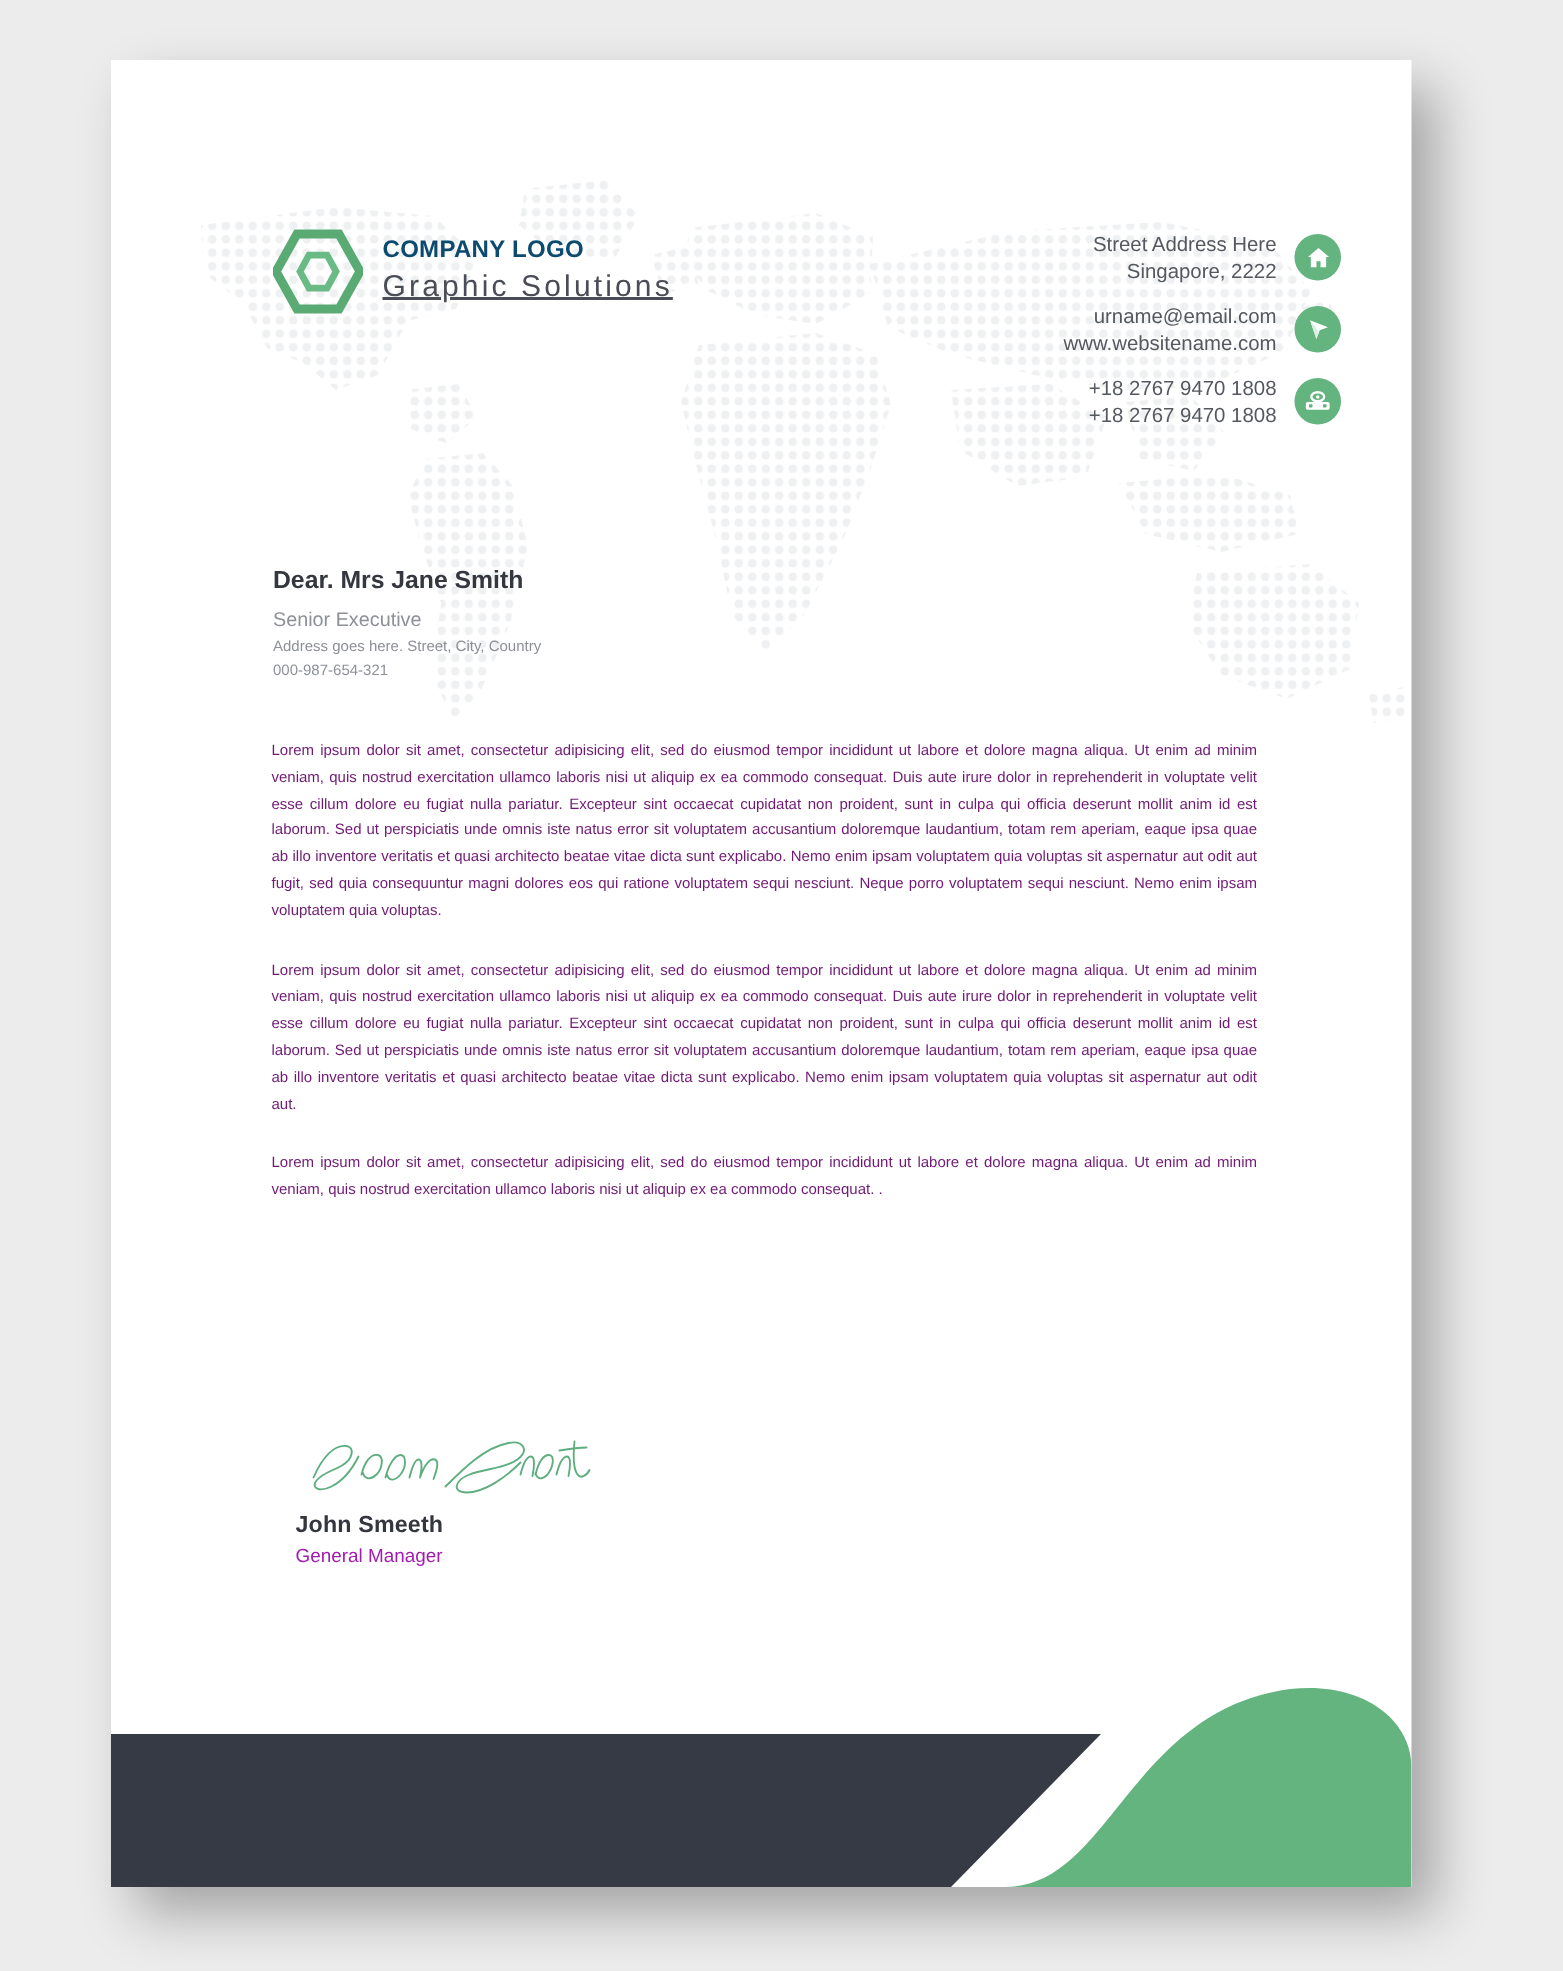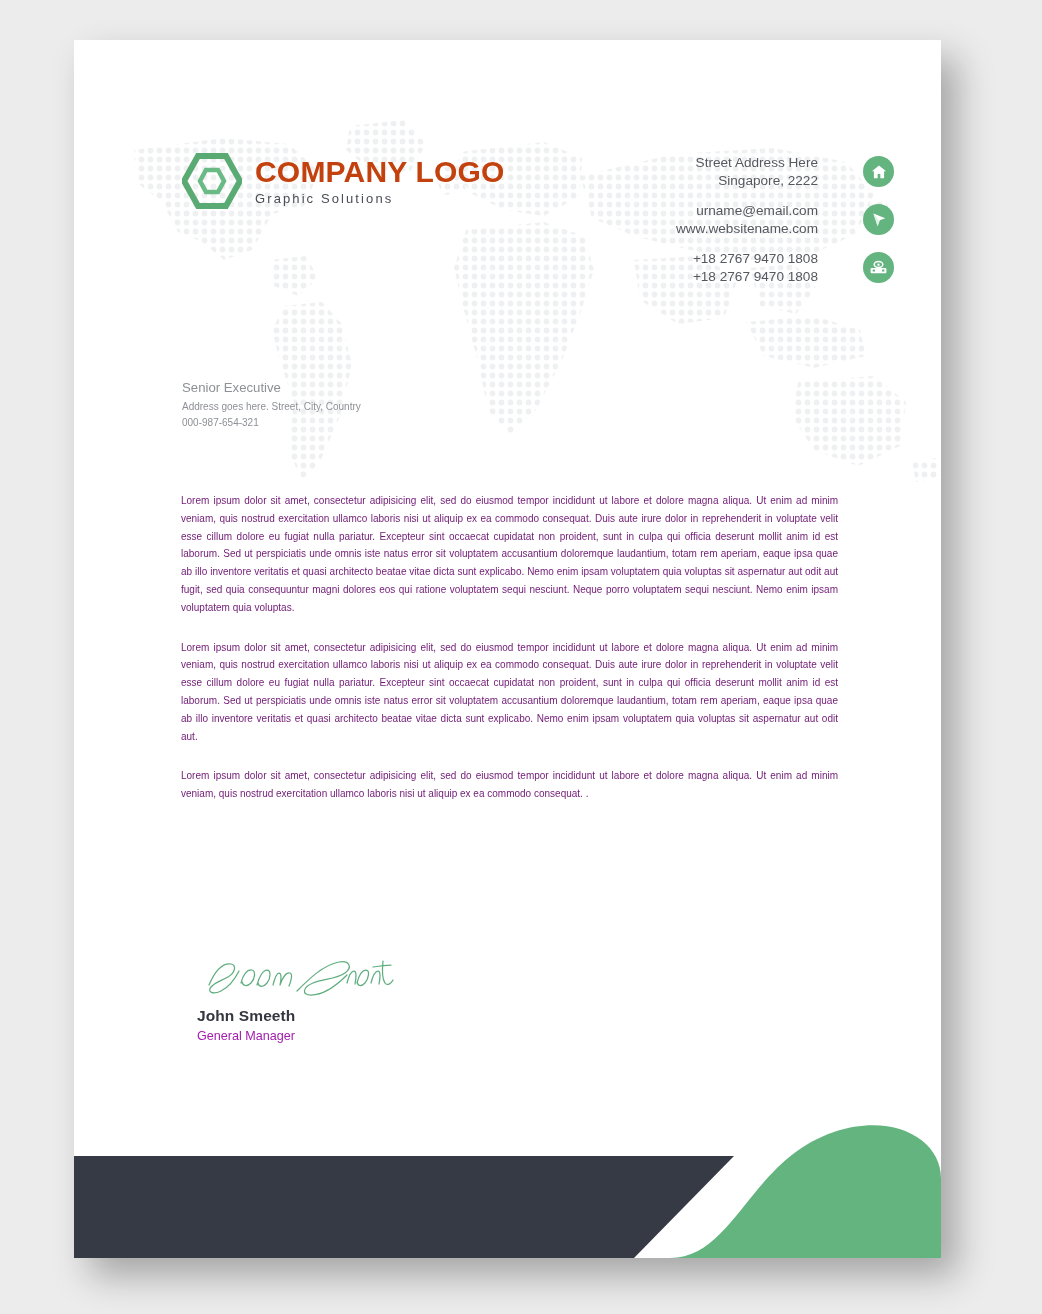--- a/index.html
+++ b/index.html
@@ -56,48 +56,48 @@
   }
   #logo-mark {
     width: 60px;
     height: 58px;
     flex: 0 0 auto;
   }
   #logo-text {
     margin-left: 13px;
   }
   .logo-title {
-    font-size: 30px;
+    font-size: 16px;
     font-weight: bold;
-    color: #c2410c;
+    color: #0c4a6e;
     letter-spacing: 0.2px;
     line-height: 1.05;
     white-space: nowrap;
   }
   .logo-sub {
-    font-size: 13px;
+    font-size: 20px;
     color: #4a4d55;
     letter-spacing: 2.1px;
     margin-top: 4px;
     white-space: nowrap;
+    text-decoration: underline;
   }
 
   
   #contact-block {
     position: absolute;
     right: 47px;
     top: 114px;
     width: 320px;
   }
   .contact-row {
     display: flex;
     align-items: center;
     justify-content: flex-end;
     margin-bottom: 12px;
-    gap: 33px;
   }
   .contact-lines {
     text-align: right;
     font-size: 13.6px;
     color: #55585f;
     line-height: 1.32;
     margin-right: 12px;
     white-space: nowrap;
   }
   .contact-lines div { white-space: nowrap; }
@@ -283,20 +283,21 @@
             <rect x="4.6" y="14.6" width="3" height="2.6" rx="0.6" fill="#63b47f"></rect>
             <rect x="16.4" y="14.6" width="3" height="2.6" rx="0.6" fill="#63b47f"></rect>
           </svg>
         </div>
       </div>
 
     </div>
   </div>
 
   <div id="recipient">
+    <div id="recipient-name">Dear. Mrs Jane Smith</div>
     <div id="recipient-role">Senior Executive</div>
     <div class="recipient-line">Address goes here. Street, City, Country</div>
     <div class="recipient-line">000-987-654-321</div>
   </div>
 
   <div id="letter-body">
     <p class="para">Lorem ipsum dolor sit amet, consectetur adipisicing elit, sed do eiusmod tempor incididunt ut labore et dolore magna aliqua. Ut enim ad minim veniam, quis nostrud exercitation ullamco laboris nisi ut aliquip ex ea commodo consequat. Duis aute irure dolor in reprehenderit in voluptate velit esse cillum dolore eu fugiat nulla pariatur. Excepteur sint occaecat cupidatat non proident, sunt in culpa qui officia deserunt mollit anim id est laborum. Sed ut perspiciatis unde omnis iste natus error sit voluptatem accusantium doloremque laudantium, totam rem aperiam, eaque ipsa quae ab illo inventore veritatis et quasi architecto beatae vitae dicta sunt explicabo. Nemo enim ipsam voluptatem quia voluptas sit aspernatur aut odit aut fugit, sed quia consequuntur magni dolores eos qui ratione voluptatem sequi nesciunt. Neque porro voluptatem sequi nesciunt. Nemo enim ipsam voluptatem quia voluptas.</p>
     <p class="para">Lorem ipsum dolor sit amet, consectetur adipisicing elit, sed do eiusmod tempor incididunt ut labore et dolore magna aliqua. Ut enim ad minim veniam, quis nostrud exercitation ullamco laboris nisi ut aliquip ex ea commodo consequat. Duis aute irure dolor in reprehenderit in voluptate velit esse cillum dolore eu fugiat nulla pariatur. Excepteur sint occaecat cupidatat non proident, sunt in culpa qui officia deserunt mollit anim id est laborum. Sed ut perspiciatis unde omnis iste natus error sit voluptatem accusantium doloremque laudantium, totam rem aperiam, eaque ipsa quae ab illo inventore veritatis et quasi architecto beatae vitae dicta sunt explicabo. Nemo enim ipsam voluptatem quia voluptas sit aspernatur aut odit aut.</p>
     <p class="para">Lorem ipsum dolor sit amet, consectetur adipisicing elit, sed do eiusmod tempor incididunt ut labore et dolore magna aliqua. Ut enim ad minim veniam, quis nostrud exercitation ullamco laboris nisi ut aliquip ex ea commodo consequat. .</p>
   </div>

